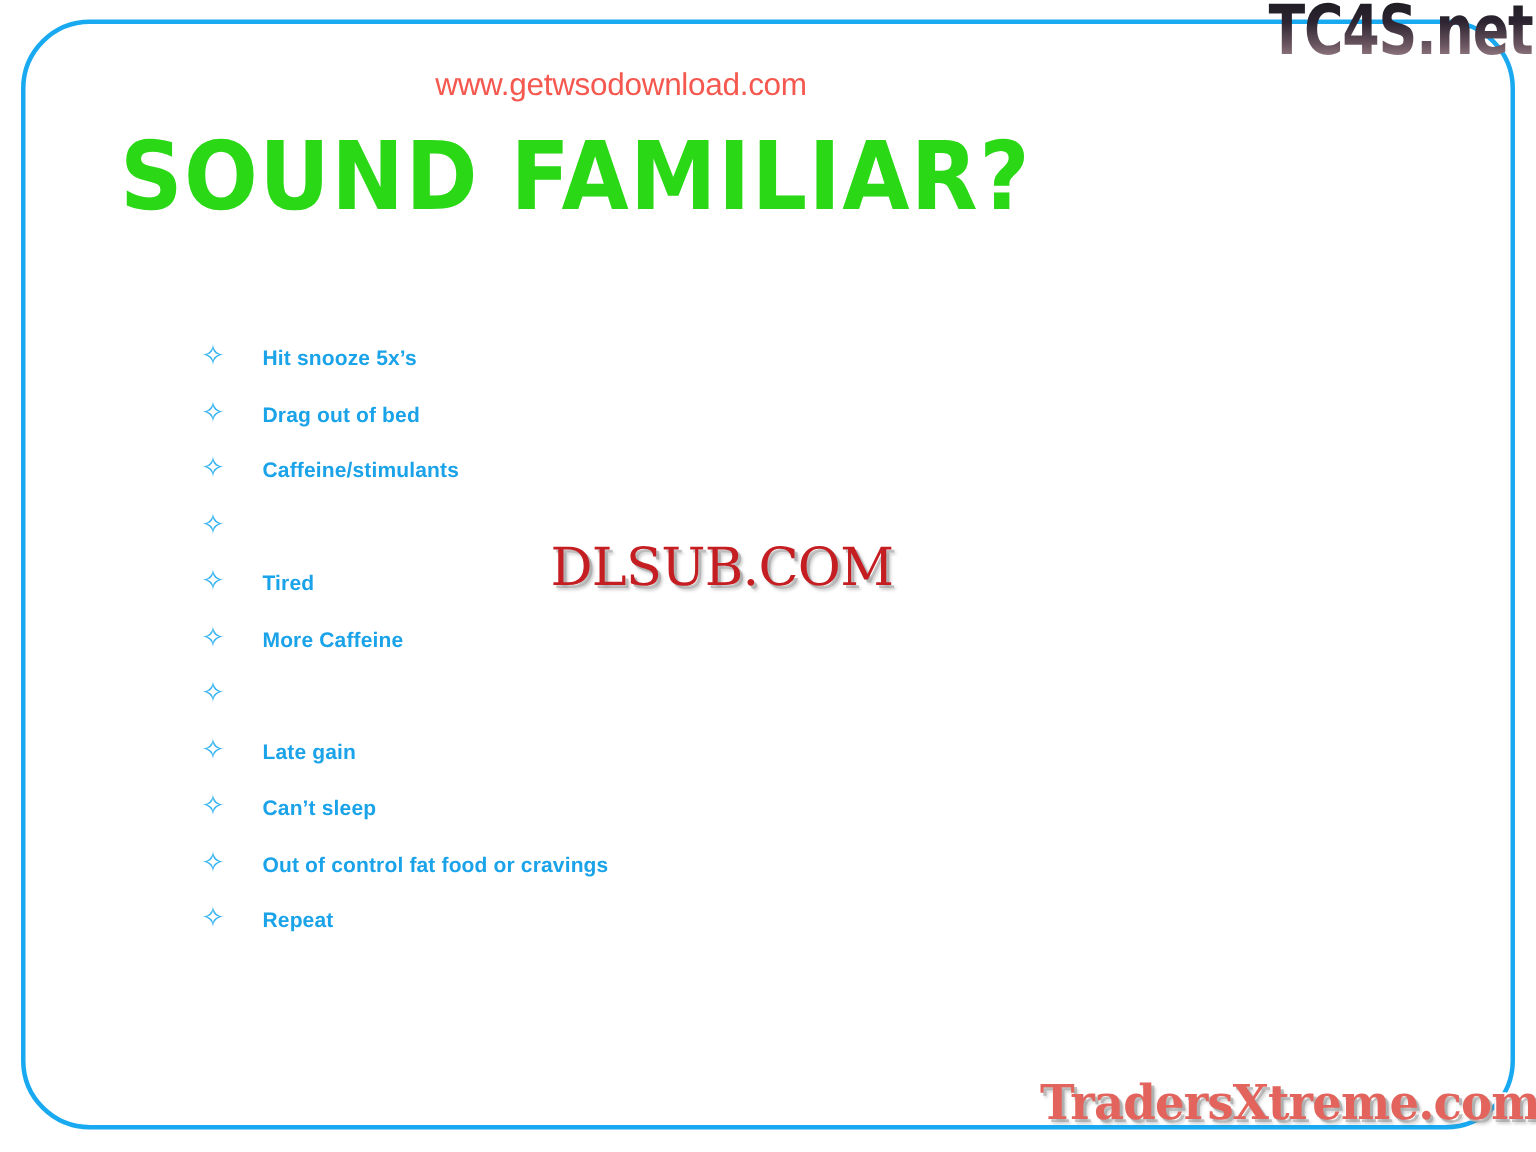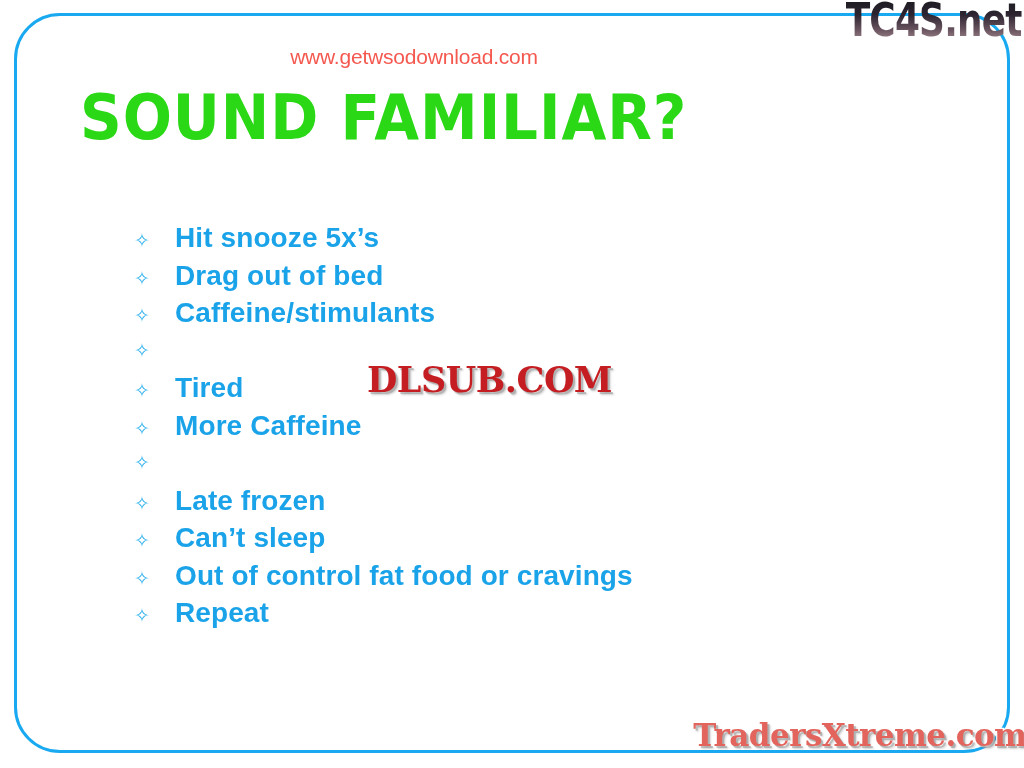--- a/index.html
+++ b/index.html
@@ -82,36 +82,36 @@
   }
   .bullet-marker {
     width: 41px;
     flex: 0 0 41px;
     font-size: 19px;
     color: #34B3EE;
     line-height: 37.5px;
   }
   .bullet-text {
     font-family: "Liberation Sans", sans-serif;
-    font-size: 28px;
+    font-size: 14px;
     font-weight: 700;
     color: #1AA3E8;
     letter-spacing: 0.1px;
     white-space: nowrap;
     line-height: 37.5px;
   }
 
   
   #watermark-dlsub {
     position: absolute;
     left: 367px;
     top: 359px;
     font-family: "DejaVu Serif", serif;
     font-size: 35px;
-    font-weight: 700;
+    font-weight: 400;
     color: #C51E22;
     letter-spacing: -0.5px;
     white-space: nowrap;
     transform: scaleX(1.0);
     -webkit-text-stroke: 2.4px #ffffff;
     paint-order: stroke fill;
     text-shadow:
        2px 2px 0 rgba(150,150,150,0.55),
        3px 3px 2px rgba(120,120,120,0.35);
   }
@@ -189,21 +189,21 @@
     </li>
     <li>
       <span class="bullet-marker">✧</span>
       <span class="bullet-text">More Caffeine</span>
     </li>
     <li>
       <span class="bullet-marker">✧</span>
     </li>
     <li>
       <span class="bullet-marker">✧</span>
-      <span class="bullet-text">Late frozen</span>
+      <span class="bullet-text">Late gain</span>
     </li>
     <li>
       <span class="bullet-marker">✧</span>
       <span class="bullet-text">Can’t sleep</span>
     </li>
     <li>
       <span class="bullet-marker">✧</span>
       <span class="bullet-text">Out of control fat food or cravings</span>
     </li>
     <li>

